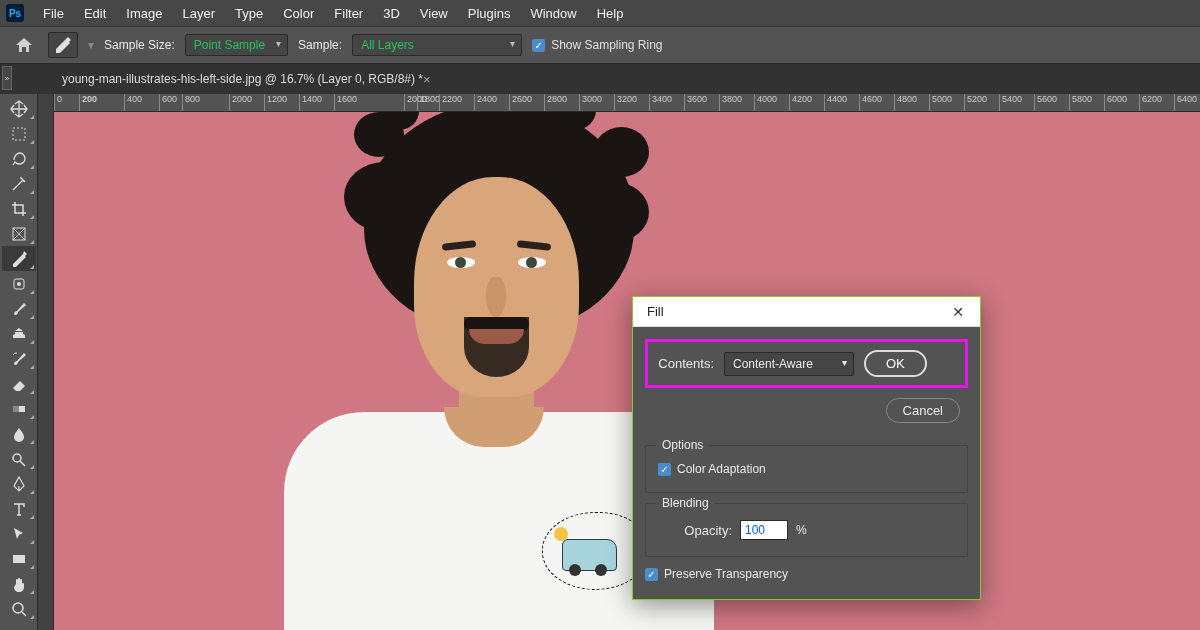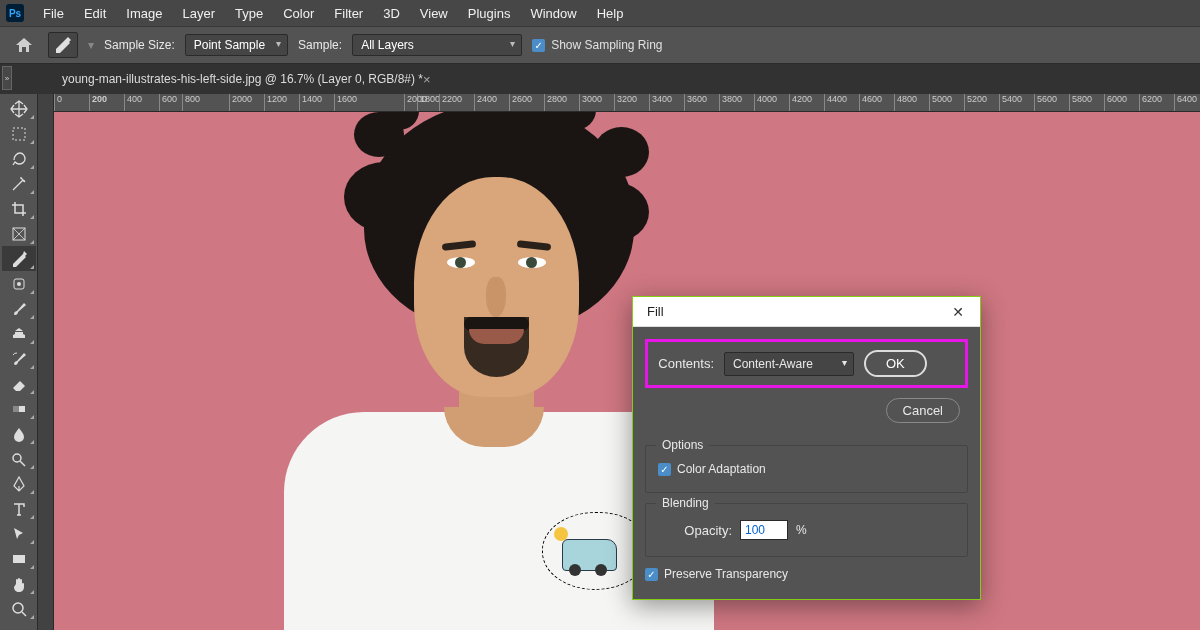--- a/index.html
+++ b/index.html
@@ -4,21 +4,21 @@
 <style>
 *{box-sizing:border-box;margin:0;padding:0;font-family:"Segoe UI",Arial,sans-serif;user-select:none}
 body{width:1200px;height:630px;background:#323232;overflow:hidden;position:relative;color:#e0e0e0;font-size:12px}
 .menubar{height:26px;background:#474747;display:flex;align-items:center;padding-left:6px;gap:2px}
 .ps-logo{width:18px;height:18px;background:#001e36;border-radius:3px;display:flex;align-items:center;justify-content:center;color:#31a8ff;font-weight:700;font-size:10px;margin-right:8px}
 .menu-item{padding:4px 9px;font-size:13px;color:#f0f0f0;cursor:pointer}
 .optbar{height:38px;background:#535353;border-top:1px solid #383838;border-bottom:1px solid #2a2a2a;display:flex;align-items:center;padding-left:10px;gap:10px}
 .home-btn{width:28px;height:22px;display:flex;align-items:center;justify-content:center}
 .tool-icon-box{width:30px;height:26px;border:1px solid #2a2a2a;background:#454545;display:flex;align-items:center;justify-content:center;border-radius:2px}
 .optlabel{font-size:12px;color:#e8e8e8}
-.optselect{background:#454545;border:1px solid #2a2a2a;color:#ffffff;font-size:12px;padding:3px 22px 3px 8px;border-radius:2px;position:relative;min-width:110px}
+.optselect{background:#454545;border:1px solid #2a2a2a;color:#22c55e;font-size:12px;padding:3px 22px 3px 8px;border-radius:2px;position:relative;min-width:110px}
 .optselect::after{content:"▾";position:absolute;right:6px;top:3px;font-size:10px;color:#bbb}
 .chk{display:flex;align-items:center;gap:6px}
 .chk-box{width:13px;height:13px;background:#4a8dc8;border-radius:2px;display:flex;align-items:center;justify-content:center;color:#fff;font-size:10px}
 .tabbar{height:30px;background:#323232;display:flex;align-items:center;padding-left:50px}
 .doctab{background:#323232;padding:6px 12px;font-size:12px;color:#dcdcdc;display:flex;align-items:center;gap:0}
 .doctab-close{color:#aaa;font-size:13px}
 .workspace{position:absolute;top:94px;left:0;right:0;bottom:0;display:flex}
 .toolbar{width:38px;background:#535353;border-right:1px solid #2a2a2a;display:flex;flex-direction:column;padding-top:2px}
 .tool{width:34px;height:25px;display:flex;align-items:center;justify-content:center;margin:0 auto;color:#e0e0e0;position:relative}
 .tool.active{background:#3a3a3a}
@@ -113,21 +113,21 @@
 
 <div class="tabbar">
   <div class="doctab">
     <span>young-man-illustrates-his-left-side.jpg @ 16.7% (Layer 0, RGB/8#) *</span>
     <span class="doctab-close">×</span>
   </div>
 </div>
 
 <div class="ruler-h" id="ruler-h">
     <div class="tick" style="left: 0px;">0</div>
-    <div class="tick" style="left: 35px; font-weight: bold;">200</div>
+    <div class="tick" style="left: 25px; font-weight: bold;">200</div>
     <div class="tick" style="left: 70px;">400</div>
     <div class="tick" style="left: 105px;">600</div>
     <div class="tick" style="left: 128px;">800</div>
     <div class="tick" style="left: 175px;">2000</div>
     <div class="tick" style="left: 210px;">1200</div>
     <div class="tick" style="left: 245px;">1400</div>
     <div class="tick" style="left: 280px;">1600</div>
     <div class="tick" style="left: 315px; margin-left: 48px;">1800</div>
     <div class="tick" style="left: 350px;">2000</div>
     <div class="tick" style="left: 385px;">2200</div>

